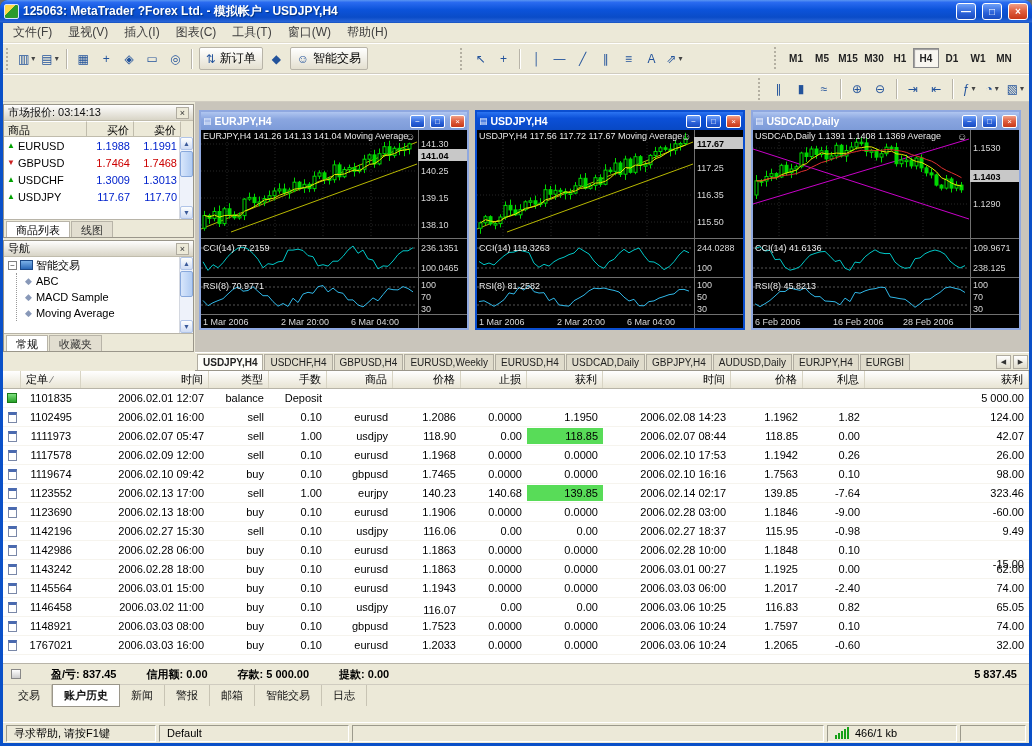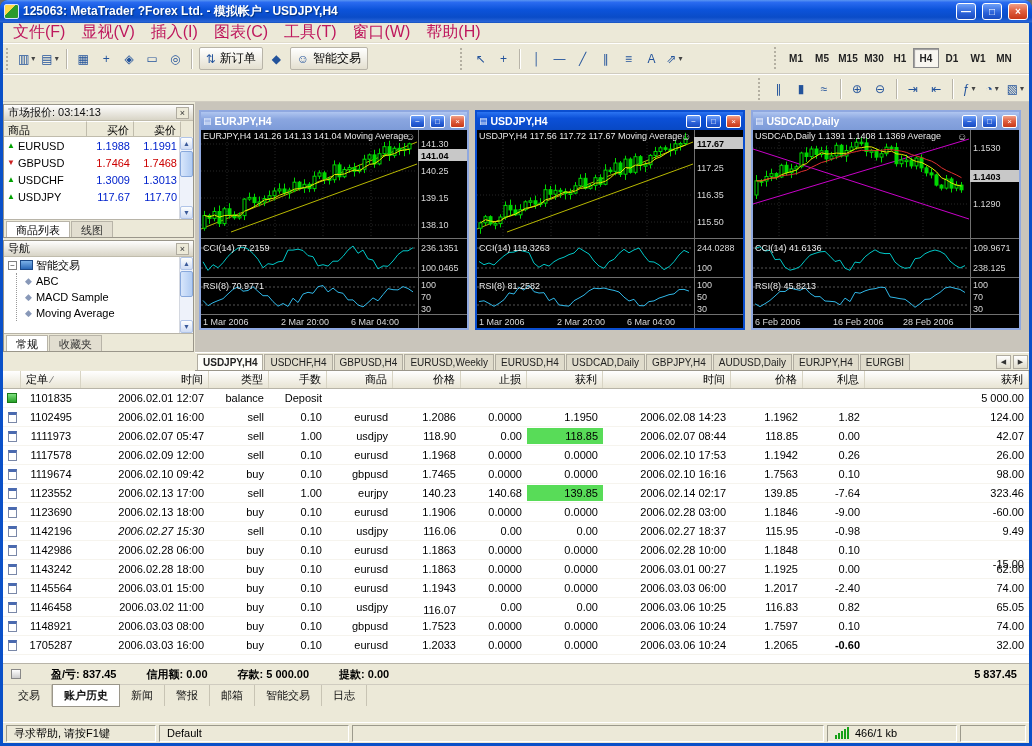--- a/index.html
+++ b/index.html
@@ -10,21 +10,21 @@
     background:linear-gradient(180deg,#5a96f2 0%,#2a6bf0 10%,#0c53da 42%,#0a4cc8 75%,#2a66d8 96%,#0b47b0 100%);
     display:flex;align-items:center;padding:0 4px;gap:4px;}
   .appico{width:15px;height:15px;border:1px solid #d8e4ff;background:linear-gradient(135deg,#ffd84a 0 40%,#2a9a2a 40% 100%);border-radius:2px;}
   .title-text{color:#fff;font-weight:bold;font-size:12px;text-shadow:1px 1px 1px #00317e;flex:1;white-space:nowrap;overflow:hidden;}
   .wbtn{width:20px;height:17px;border-radius:3px;border:1px solid #fff;color:#fff;font-size:10px;line-height:15px;text-align:center;font-weight:bold;margin-left:2px;}
   .wbtn.min,.wbtn.max{background:linear-gradient(180deg,#6ea0f8,#2a60d8 60%,#1a4cc0);}
   .wbtn.close{background:linear-gradient(180deg,#f0a088,#e06040 45%,#c83818);}
   .client{position:absolute;left:3px;right:3px;top:23px;bottom:3px;background:#ece9d8;}
   
   .menubar{position:absolute;left:0;right:0;top:0;height:20px;display:flex;align-items:center;border-bottom:1px solid #e0dccc;padding-left:2px;}
-  .menu-item{font-size:16px;padding:2px 8px;color:#be185d;}
+  .menu-item{font-size:12px;padding:2px 8px;color:#404040;}
   .toolbar{position:absolute;left:0;right:0;background:#ece9d8;border-top:1px solid #fff;border-bottom:1px solid #d0ccc0;}
   .toolbar.t1{top:20px;height:31px;}
   .toolbar.t2{top:51px;height:28px;}
   .tgroup{position:absolute;top:3px;display:flex;align-items:center;}
   #tb-standard{left:2px;}
   #tb-line{left:456px;}
   #tb-frames{left:770px;}
   #tb-charts{right:2px;top:2px;}
   .grip{width:5px;height:22px;border-left:2px dotted #b4b0a2;margin:0 4px 0 1px;}
   .ti{height:23px;min-width:23px;display:flex;align-items:center;justify-content:center;border:1px solid transparent;padding:0 2px;}
@@ -918,21 +918,21 @@
           <span class="tc" style="width: 128px;">2006.02.28 03:00</span>
           <span class="tc" style="width: 72px;">1.1846</span>
           <span class="tc" style="width: 62px;">-9.00</span>
           <span class="tc" style="width: 164px;">-60.00</span>
         </div>
         <div class="trow">
           <span class="tic" style="width: 18px;">
             <span class="ico-trade"></span>
           </span>
           <span class="tc left" style="width: 60px;">1142196</span>
-          <span class="tc" style="width: 128px; font-style: italic;">2006.02.27 15:30</span>
+          <span class="tc" style="width: 128px;">2006.02.27 15:30</span>
           <span class="tc" style="width: 60px;">sell</span>
           <span class="tc" style="width: 58px;">0.10</span>
           <span class="tc" style="width: 66px;">usdjpy</span>
           <span class="tc" style="width: 68px;">116.06</span>
           <span class="tc" style="width: 66px;">0.00</span>
           <span class="tc" style="width: 76px;">0.00</span>
           <span class="tc" style="width: 128px;">2006.02.27 18:37</span>
           <span class="tc" style="width: 72px;">115.95</span>
           <span class="tc" style="width: 62px;">-0.98</span>
           <span class="tc" style="width: 164px;">9.49</span>
@@ -1019,31 +1019,31 @@
           <span class="tc" style="width: 76px;">0.0000</span>
           <span class="tc" style="width: 128px;">2006.03.06 10:24</span>
           <span class="tc" style="width: 72px;">1.7597</span>
           <span class="tc" style="width: 62px;">0.10</span>
           <span class="tc" style="width: 164px;">74.00</span>
         </div>
         <div class="trow">
           <span class="tic" style="width: 18px;">
             <span class="ico-trade"></span>
           </span>
-          <span class="tc left" style="width: 60px;">1705287</span>
+          <span class="tc left" style="width: 60px;">1767021</span>
           <span class="tc" style="width: 128px;">2006.03.03 16:00</span>
           <span class="tc" style="width: 60px;">buy</span>
           <span class="tc" style="width: 58px;">0.10</span>
           <span class="tc" style="width: 66px;">eurusd</span>
           <span class="tc" style="width: 68px;">1.2033</span>
           <span class="tc" style="width: 66px;">0.0000</span>
           <span class="tc" style="width: 76px;">0.0000</span>
           <span class="tc" style="width: 128px;">2006.03.06 10:24</span>
           <span class="tc" style="width: 72px;">1.2065</span>
-          <span class="tc" style="width: 62px; font-weight: bold;">-0.60</span>
+          <span class="tc" style="width: 62px;">-0.60</span>
           <span class="tc" style="width: 164px;">32.00</span>
         </div>
       </div>
 
     <div class="tsum">
       <span class="sumico"></span>
       <span>盈/亏: 837.45</span>
       <span>信用额: 0.00</span>
       <span>存款: 5 000.00</span>
       <span>提款: 0.00</span>

